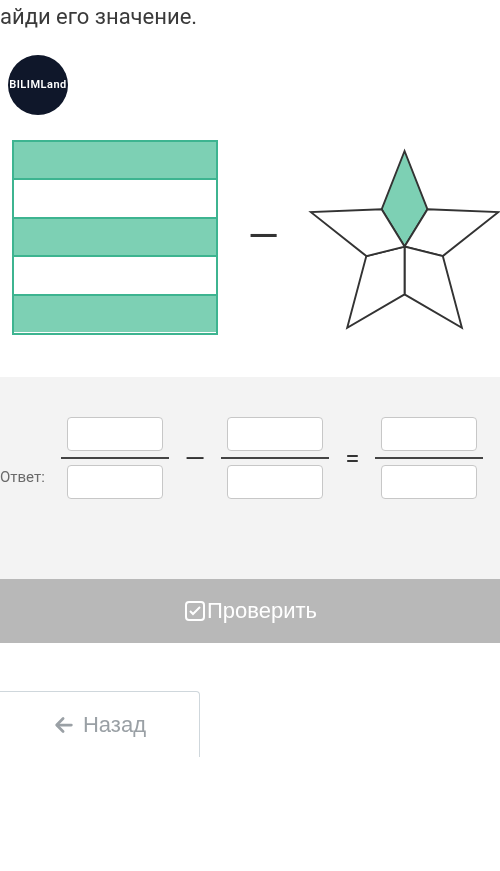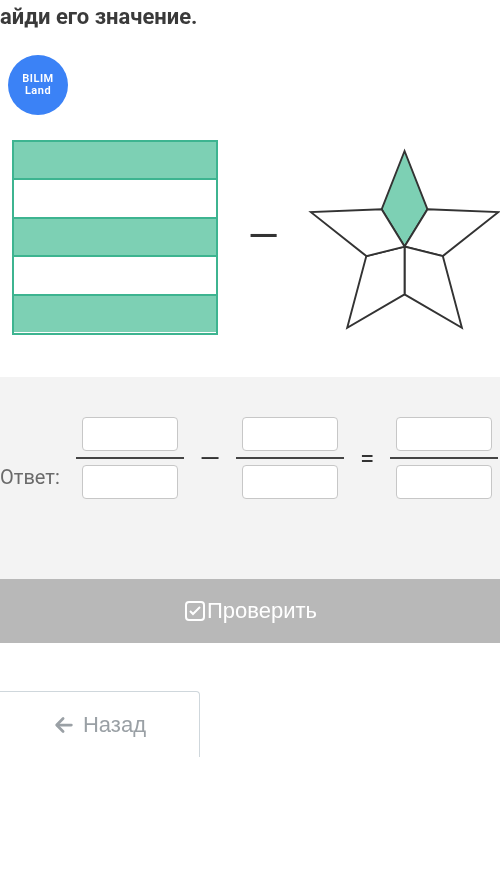--- a/index.html
+++ b/index.html
@@ -5,31 +5,31 @@
 * { box-sizing: border-box; margin: 0; padding: 0; }
 body {
   width: 500px;
   height: 871px;
   font-family: -apple-system, "Segoe UI", Roboto, Arial, sans-serif;
   background: #fff;
   color: #4a4a4a;
   overflow: hidden;
 }
 .title-row { padding: 4px 0 18px 0; }
-.title-text { font-size: 22px; font-weight: 700; color: #3a3a3a; }
+.title-text { font-size: 22px; font-weight: 400; color: #3a3a3a; }
 .figure-area {
   background: #fff;
   padding: 8px 0 40px 0;
   position: relative;
 }
 .logo-badge {
   width: 60px; height: 60px; border-radius: 50%;
-  background: #3b82f6;
+  background: #0f172a;
   display: flex; align-items: center; justify-content: center;
-  flex-direction: column;
+  flex-direction: row;
   margin-left: 8px; margin-bottom: 22px;
 }
 .logo-badge span {
   color: #fff; font-size: 11px; line-height: 12px; letter-spacing: 0.5px;
   font-weight: 600;
 }
 .figure-row {
   display: flex; align-items: center; gap: 30px;
   padding-left: 12px;
 }
@@ -49,21 +49,21 @@
 .star-wrap svg { width: 100%; height: 100%; overflow: visible; }
 
 .answer-wrap {
   background: #f3f3f3;
   padding: 40px 0 80px 0;
 }
 .answer-row {
   display: flex; align-items: center; gap: 16px;
   padding-left: 0;
 }
-.answer-label { font-size: 20px; color: #6a6a6a; margin-top: 37px; }
+.answer-label { font-size: 15px; color: #6a6a6a; margin-top: 37px; }
 .frac {
   display: flex; flex-direction: column; align-items: center; gap: 6px;
 }
 .frac .line { width: 108px; height: 2px; background: #444; }
 .frac input {
   width: 96px; height: 34px;
   border: 1px solid #c7c7c7;
   border-radius: 4px;
   background: #fff;
   text-align: center;

